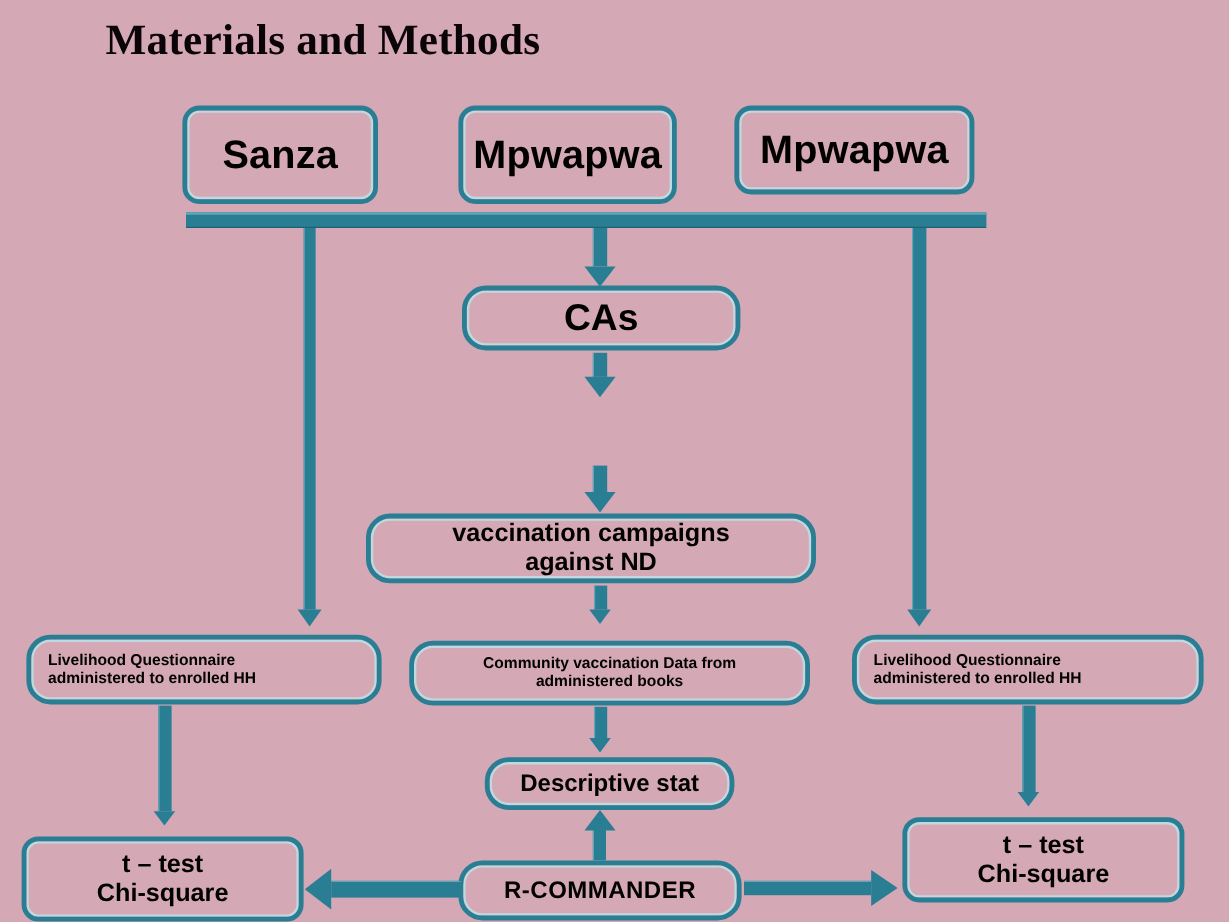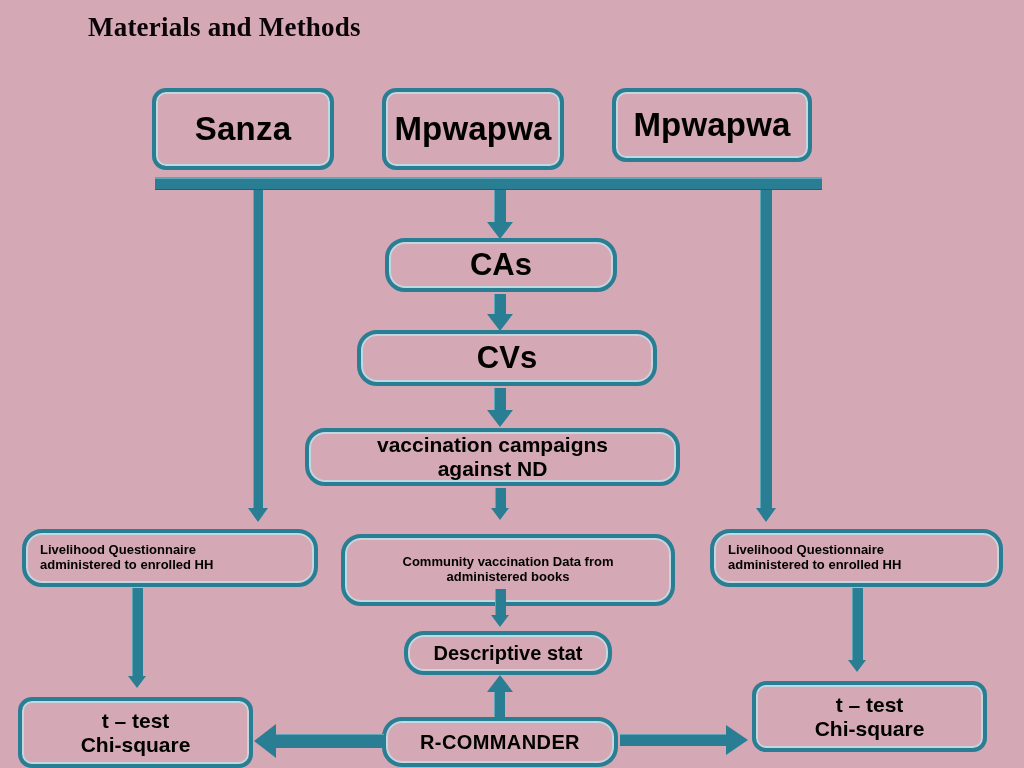--- a/index.html
+++ b/index.html
@@ -19,21 +19,21 @@
     left: 0; top: 0;
     width: 1024px;
     height: 768px;
   }
   #slide-title {
     position: absolute;
     left: 88px;
     top: 12px;
     font-family: "Liberation Serif", serif;
     font-weight: bold;
-    font-size: 27px;
+    font-size: 36px;
     color: #0a0408;
     letter-spacing: 0.2px;
     white-space: nowrap;
   }
 
   
   .node {
     position: absolute;
     box-sizing: border-box;
     background: #d5a8b5;
@@ -115,21 +115,21 @@
     border-left: 22px solid #2a7e94;
   }
 </style>
 </head>
 <body>
 
 <div id="slide">
 
   <div id="slide-title">Materials and Methods</div>
 
-  <div class="node t-xl" style="left:152px; top:88px; width:182px; height:82px;">
+  <div class="node t-xl" style="left:152px; top:88px; width:163px; height:82px;">
     <span class="txt">Sanza</span>
   </div>
 
   <div class="node t-xl" style="left:382px; top:88px; width:182px; height:82px;">
     <span class="txt">Mpwapwa</span>
   </div>
 
   <div class="node t-xl" style="left:612px; top:88px; width:200px; height:74px;">
     <span class="txt">Mpwapwa</span>
   </div>
@@ -145,23 +145,20 @@
   <div class="vstem" style="left:760px; top:190px; width:12px; height:318px;"></div>
   <div class="arrowhead-down small" style="left:756px; top:508px;"></div>
 
   <div class="node rect-soft t-lg" style="left:385px; top:238px; width:232px; height:54px;">
     <span class="txt">CAs</span>
   </div>
 
   <div class="vstem" style="left:494px; top:294px; width:12px; height:20px;"></div>
   <div class="arrowhead-down" style="left:487px; top:314px;"></div>
 
-  <div class="node rect-soft t-lg" style="left:357px; top:330px; width:300px; height:56px;">
-    <span class="txt">CVs</span>
-  </div>
 
   <div class="vstem" style="left:494px; top:388px; width:12px; height:22px;"></div>
   <div class="arrowhead-down" style="left:487px; top:410px;"></div>
 
   <div class="node rect-soft t-md" style="left:305px; top:428px; width:375px; height:58px;">
     <span class="txt">
       <span>vaccination campaigns</span><br>
       <span>against ND</span>
     </span>
   </div>
@@ -169,21 +166,21 @@
   <div class="vstem" style="left:495px; top:488px; width:11px; height:20px;"></div>
   <div class="arrowhead-down tiny" style="left:491px; top:508px;"></div>
 
   <div class="node rect-soft t-xs left-align" style="left:22px; top:529px; width:296px; height:58px;">
     <span class="txt" style="text-align:left;">
       <span>Livelihood Questionnaire</span><br>
       <span>administered to enrolled HH</span>
     </span>
   </div>
 
-  <div class="node rect-soft t-xs" style="left:341px; top:534px; width:334px; height:72px;">
+  <div class="node rect-soft t-xs" style="left:341px; top:534px; width:334px; height:54px;">
     <span class="txt">
       <span>Community vaccination Data from</span><br>
       <span>administered books</span>
     </span>
   </div>
 
   <div class="node rect-soft t-xs left-align" style="left:710px; top:529px; width:293px; height:58px;">
     <span class="txt" style="text-align:left;">
       <span>Livelihood Questionnaire</span><br>
       <span>administered to enrolled HH</span>

